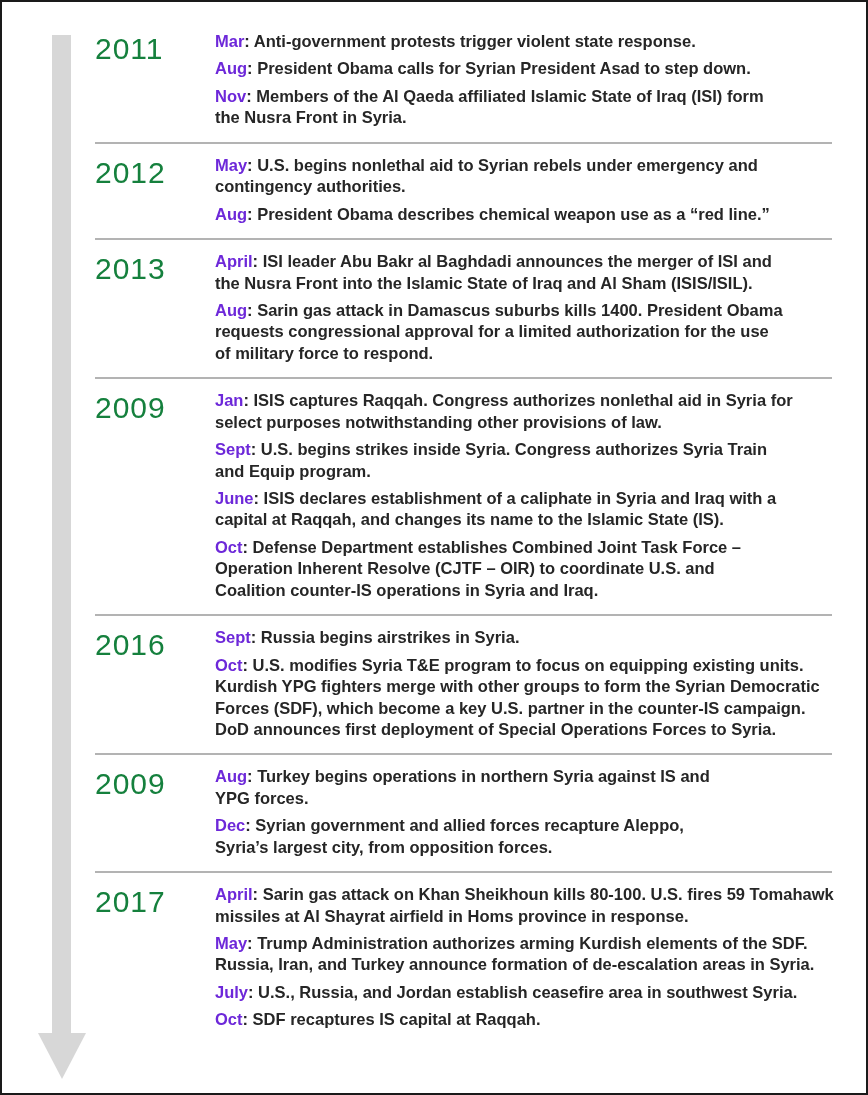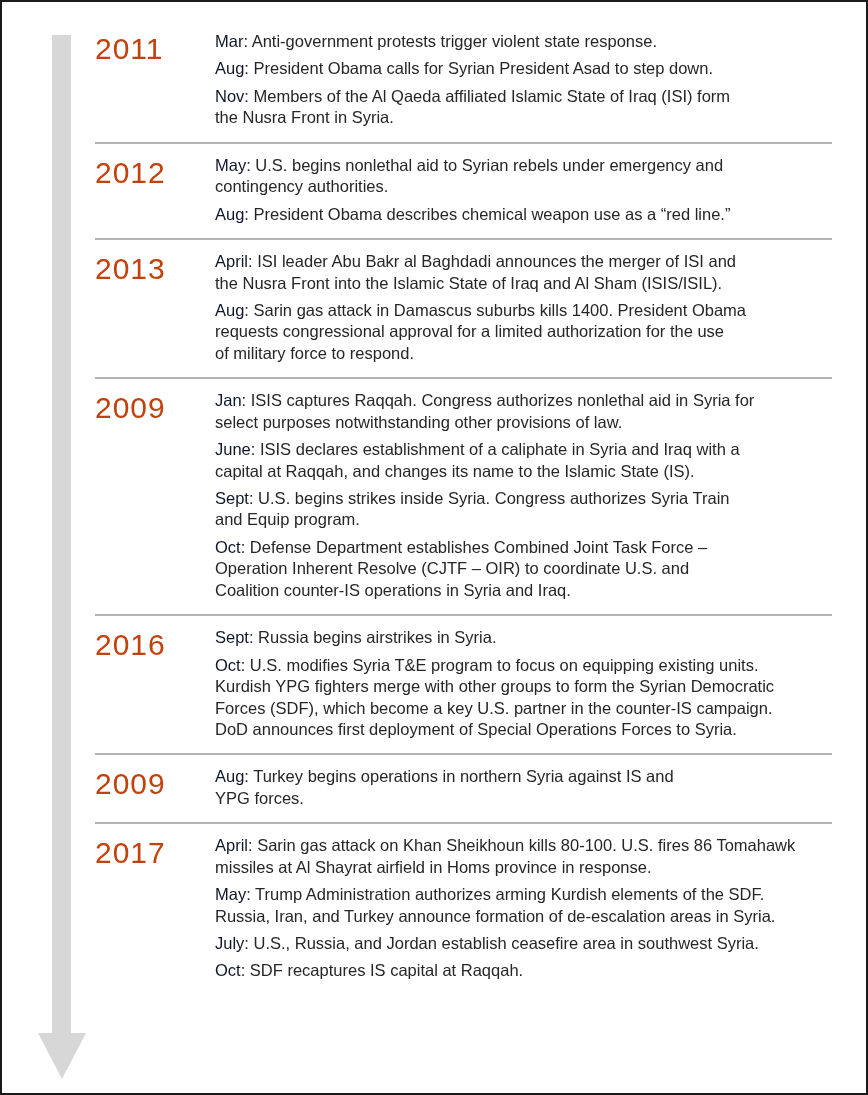--- a/index.html
+++ b/index.html
@@ -40,37 +40,37 @@
   .section {
     display: flex;
     align-items: flex-start;
     padding: 9px 0 11px 0;
   }
   .year {
     flex: 0 0 120px;
     width: 120px;
     font-size: 30px;
     line-height: 1.1;
-    color: #c2410c;
+    color: #15803d;
     letter-spacing: 1px;
     padding-top: 1px;
   }
   .events {
     flex: 0 0 650px;
     width: 650px;
   }
   .event {
     margin: 0 0 6px 0;
     font-size: 16.5px;
     line-height: 1.3;
     color: #262626;
   }
   .event:last-child { margin-bottom: 0; }
-  .event .month { font-weight: normal; color: #0f172a; }
-  .event .etext { white-space: pre-line; }
+  .event .month { font-weight: bold; color: #6d28d9; }
+  .event .etext { white-space: pre-line; font-weight: bold; }
   .separator {
     border-top: 2px solid #b3b3b3;
     height: 0;
     margin: 2px 0 2px 0;
   }
 </style>
 </head>
 <body>
 
 <div class="frame">
@@ -105,24 +105,24 @@
 requests congressional approval for a limited authorization for the use
 of military force to respond.</span></p>
         </div>
       </section>
       <div class="separator"></div>
       <section class="section">
         <div class="year">2009</div>
         <div class="events">
           <p class="event"><b class="month">Jan</b><span class="etext">: ISIS captures Raqqah. Congress authorizes nonlethal aid in Syria for
 select purposes notwithstanding other provisions of law.</span></p>
+          <p class="event"><b class="month">Sept</b><span class="etext">: U.S. begins strikes inside Syria. Congress authorizes Syria Train
+and Equip program.</span></p>
           <p class="event"><b class="month">June</b><span class="etext">: ISIS declares establishment of a caliphate in Syria and Iraq with a
 capital at Raqqah, and changes its name to the Islamic State (IS).</span></p>
-          <p class="event"><b class="month">Sept</b><span class="etext">: U.S. begins strikes inside Syria. Congress authorizes Syria Train
-and Equip program.</span></p>
           <p class="event"><b class="month">Oct</b><span class="etext">: Defense Department establishes Combined Joint Task Force –
 Operation Inherent Resolve (CJTF – OIR) to coordinate U.S. and
 Coalition counter-IS operations in Syria and Iraq.</span></p>
         </div>
       </section>
       <div class="separator"></div>
       <section class="section">
         <div class="year">2016</div>
         <div class="events">
           <p class="event"><b class="month">Sept</b><span class="etext">: Russia begins airstrikes in Syria.</span></p>
@@ -131,27 +131,29 @@
 Forces (SDF), which become a key U.S. partner in the counter-IS campaign.
 DoD announces first deployment of Special Operations Forces to Syria.</span></p>
         </div>
       </section>
       <div class="separator"></div>
       <section class="section">
         <div class="year">2009</div>
         <div class="events">
           <p class="event"><b class="month">Aug</b><span class="etext">: Turkey begins operations in northern Syria against IS and
 YPG forces.</span></p>
+          <p class="event"><b class="month">Dec</b><span class="etext">: Syrian government and allied forces recapture Aleppo,
+Syria’s largest city, from opposition forces.</span></p>
         </div>
       </section>
       <div class="separator"></div>
       <section class="section">
         <div class="year">2017</div>
         <div class="events">
-          <p class="event"><b class="month">April</b><span class="etext">: Sarin gas attack on Khan Sheikhoun kills 80-100. U.S. fires 86 Tomahawk
+          <p class="event"><b class="month">April</b><span class="etext">: Sarin gas attack on Khan Sheikhoun kills 80-100. U.S. fires 59 Tomahawk
 missiles at Al Shayrat airfield in Homs province in response.</span></p>
           <p class="event"><b class="month">May</b><span class="etext">: Trump Administration authorizes arming Kurdish elements of the SDF.
 Russia, Iran, and Turkey announce formation of de-escalation areas in Syria.</span></p>
           <p class="event"><b class="month">July</b><span class="etext">: U.S., Russia, and Jordan establish ceasefire area in southwest Syria.</span></p>
           <p class="event"><b class="month">Oct</b><span class="etext">: SDF recaptures IS capital at Raqqah.</span></p>
         </div>
       </section>
     </div>
 </div>
 

